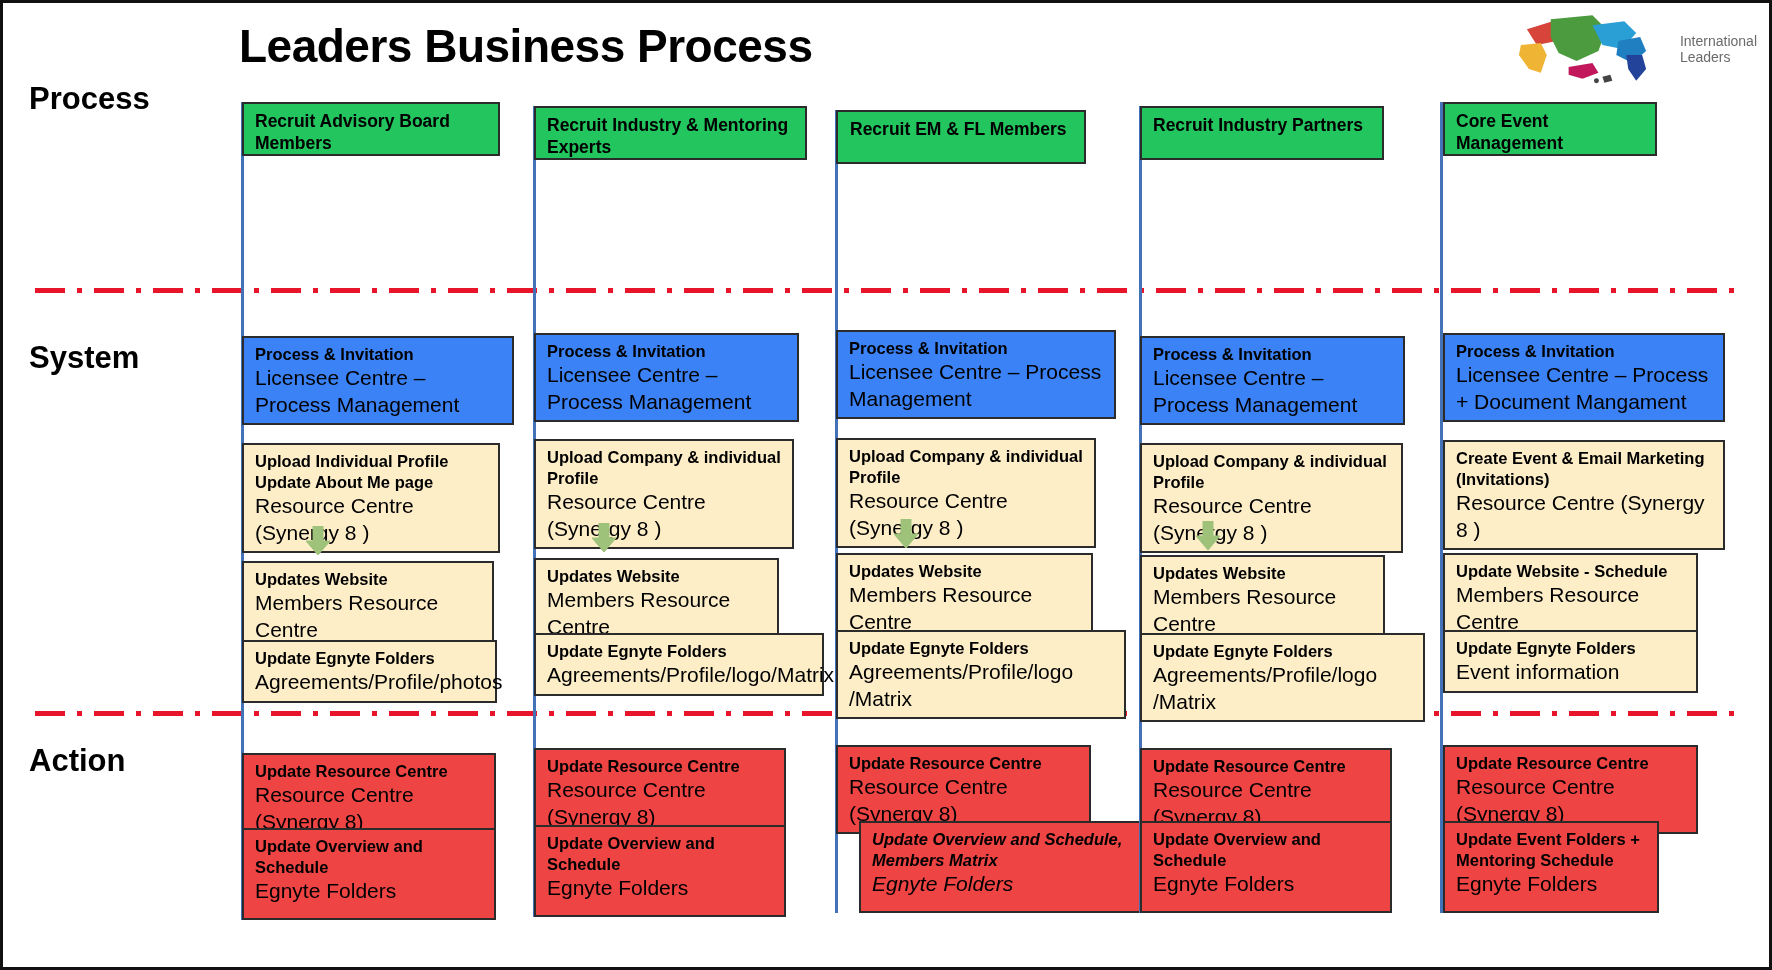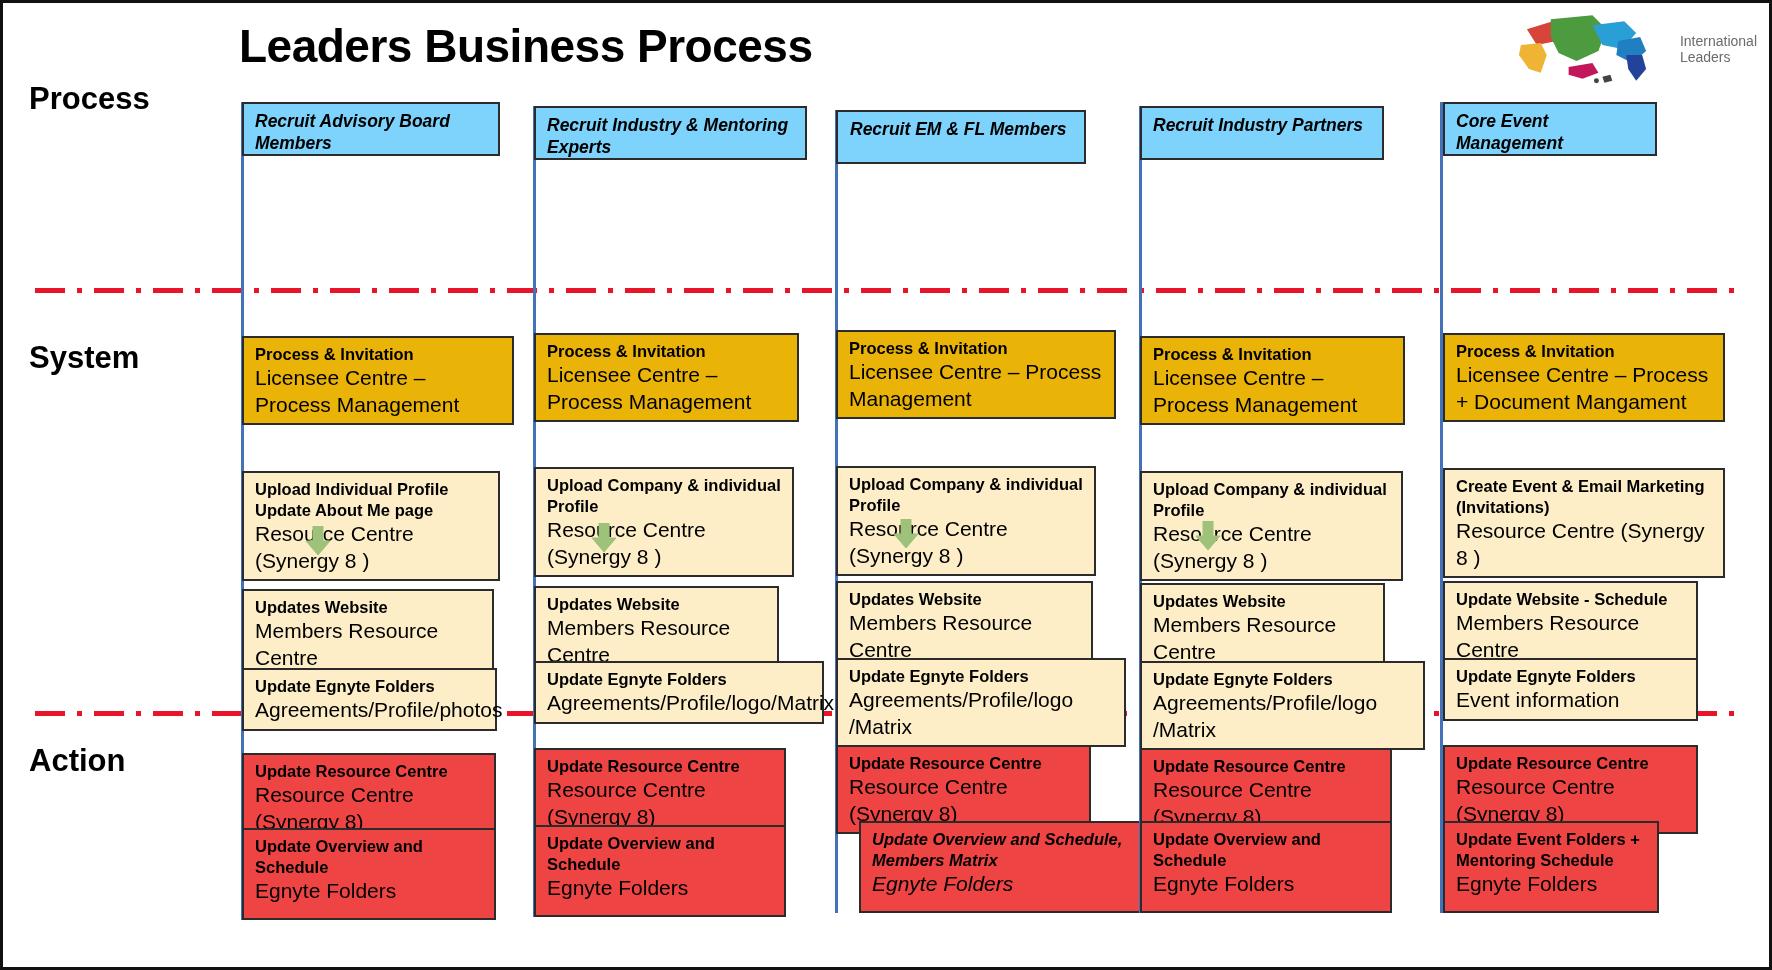--- a/index.html
+++ b/index.html
@@ -75,27 +75,26 @@
     box-sizing:border-box;
     border:2px solid #2b2b2b;
     padding:6px 9px 5px 11px;
     line-height:1.27;
     color:#000;
   }
   .box .hd{font-weight:bold;font-size:16.5px;display:block;}
   .box .sb{font-weight:normal;font-size:21px;display:block;}
 
   .box.process{
-    background:#7dd3fc;
+    background:#22c55e;
     border:2px solid #2b2b2b;
-    font-style:italic;
   }
   .box.process .hd{font-size:17.5px;}
-  .box.green{background:#eab308;}
-  .box.yellow{background:#fdeec8;margin-top:28px;}
+  .box.green{background:#3b82f6;}
+  .box.yellow{background:#fdeec8;}
   .box.orange{background:#ef4444;}
 
   
   .arrow{
     position:absolute;
     width:26px;height:30px;
   }
   .arrow svg{display:block;width:100%;height:100%;}
 </style>
 </head>

